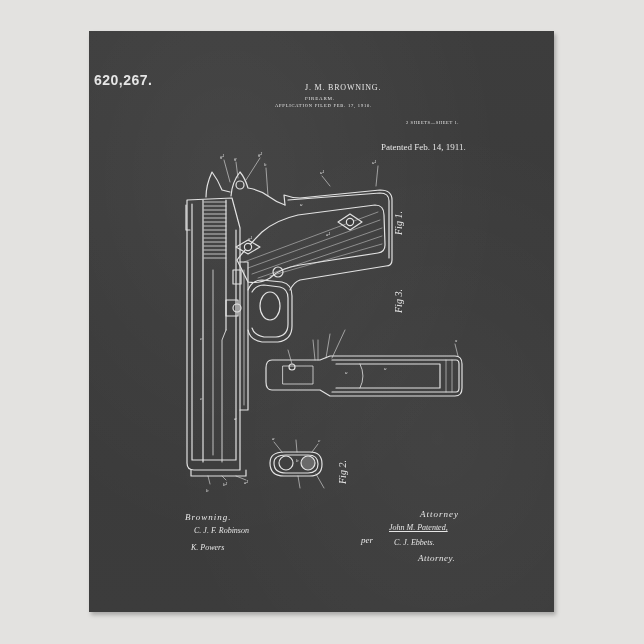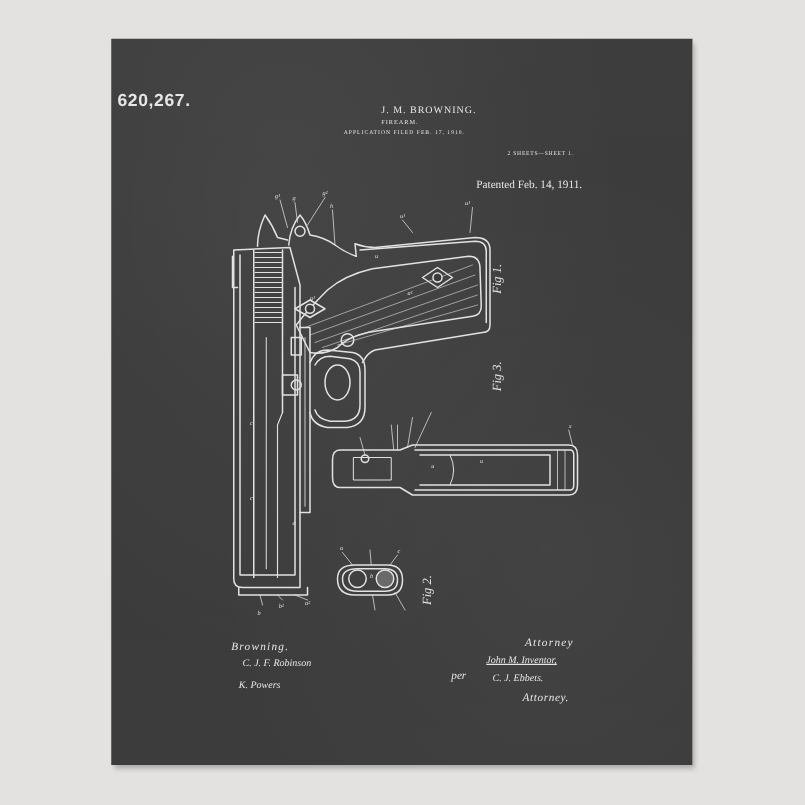--- a/index.html
+++ b/index.html
@@ -193,16 +193,16 @@
 <div class="chalk sheets">2 SHEETS—SHEET 1.</div>
 
 <div class="chalk fig-label fig1">Fig 1.</div>
 <div class="chalk fig-label fig3">Fig 3.</div>
 <div class="chalk fig-label fig2">Fig 2.</div>
 
 <div class="chalk witnesses">Browning.</div>
 <div class="chalk witness1">C. J. F. Robinson</div>
 <div class="chalk witness2">K. Powers</div>
 <div class="chalk inventor-label">Attorney</div>
-<div class="chalk inventor-sig">John M. Inventor,</div>
+<div class="chalk inventor-sig">John M. Patented,</div>
 <div class="chalk per">per</div>
 <div class="chalk attorney-sig">C. J. Ebbets.</div>
 <div class="chalk attorney">Attorney.</div>
 
 </body></html>

